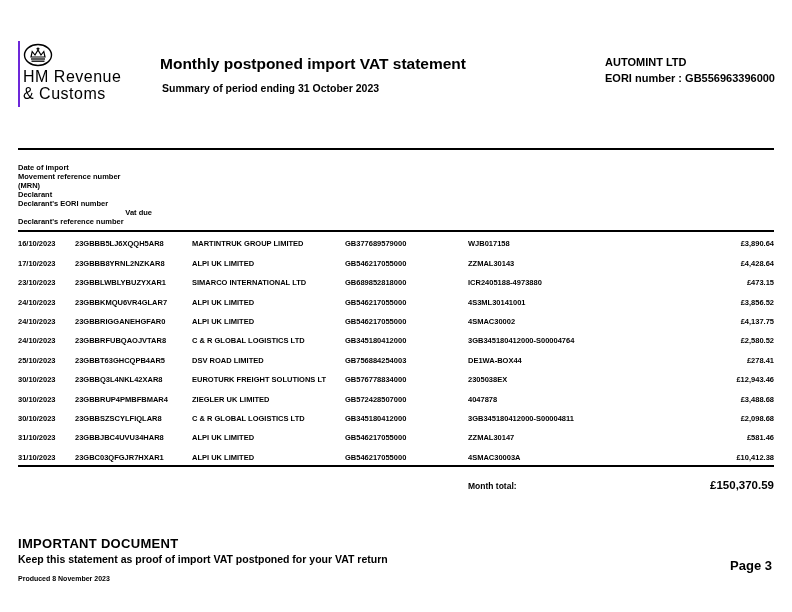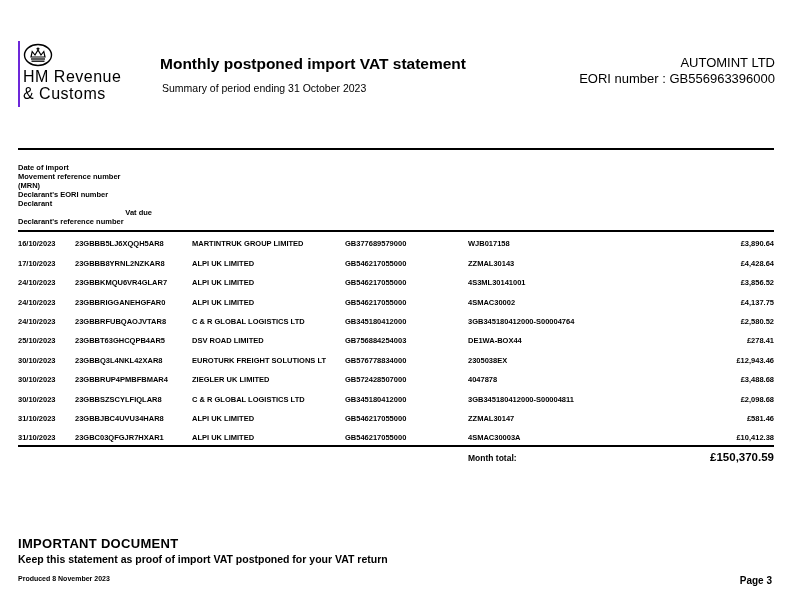--- a/index.html
+++ b/index.html
@@ -6,43 +6,43 @@
   body{
     width:792px;height:612px;position:relative;overflow:hidden;
     font-family:"Liberation Sans","DejaVu Sans",sans-serif;color:#000;
     -webkit-font-smoothing:antialiased;
   }
   
   .logo-block{position:absolute;left:18px;top:41px;border-left:2px solid #6d28d9;padding-left:3px;height:66px;}
   .crown{display:block;margin:2px 0 1px 0;}
   .org-line{font-size:16px;font-weight:400;letter-spacing:0.5px;line-height:17px;white-space:nowrap;}
   .doc-title{position:absolute;left:160px;top:55px;font-size:15.5px;font-weight:700;white-space:nowrap;}
-  .doc-subtitle{position:absolute;left:162px;top:82px;font-size:10.5px;font-weight:400;white-space:nowrap;}
-  .trader-block{position:absolute;right:17px;top:55px;text-align:right;font-size:13px;font-weight:400;line-height:15.5px;white-space:nowrap;}
+  .doc-subtitle{position:absolute;left:162px;top:82px;font-size:10.5px;font-weight:700;white-space:nowrap;}
+  .trader-block{position:absolute;right:17px;top:55px;text-align:left;font-size:11px;font-weight:700;line-height:15.5px;white-space:nowrap;}
   
   .vat-table{position:absolute;left:18px;top:148px;width:756px;}
   .thead{display:flex;border-top:2px solid #000;border-bottom:2px solid #000;padding:13px 0 4px 0;min-height:20px;flex-direction:column;}
   .tc{font-size:7.5px;font-weight:700;line-height:9px;}
   .col-date{width:57px;}
   .col-mrn{width:117px;}
   .col-declarant{width:153px;}
   .col-eori{width:123px;}
   .col-ref{width:172px;}
   .col-vat{width:134px;text-align:right;}
   .trow{display:flex;height:16.4px;align-items:flex-end;padding-bottom:3px;}
   .trow .tc{font-weight:700;white-space:nowrap;overflow:hidden;}
-  .total-row{display:flex;border-top:2px solid #000;padding-top:4px;align-items:baseline;}
+  .total-row{display:flex;border-top:2px solid #000;padding-top:12px;align-items:baseline;}
   .total-spacer{width:450px;}
   .total-label{font-size:8.5px;font-weight:700;width:172px;}
   .total-value{font-size:11.5px;font-weight:700;text-align:right;flex:1;}
   
   .important{position:absolute;left:18px;top:536px;font-size:13px;font-weight:700;letter-spacing:0.3px;}
   .keep-line{position:absolute;left:18px;top:553px;font-size:10.5px;font-weight:600;}
   .produced{position:absolute;left:18px;top:575px;font-size:7px;font-weight:700;}
-  .page-num{position:absolute;right:20px;top:575px;font-size:10px;font-weight:700;}
+  .page-num{position:absolute;right:20px;top:558px;font-size:13px;font-weight:700;}
 </style>
 </head>
 <body>
 
 <div class="logo-block">
   <svg class="crown" width="30" height="24" viewBox="0 0 30 24">
     <ellipse cx="15" cy="12" rx="13.5" ry="10.5" fill="none" stroke="#000" stroke-width="1.4"></ellipse>
     <path d="M8 14 L9.2 8.5 L12 12 L15 7 L18 12 L20.8 8.5 L22 14 Z" fill="none" stroke="#000" stroke-width="1.2"></path>
     <line x1="15" y1="4.5" x2="15" y2="7" stroke="#000" stroke-width="1.2"></line>
     <line x1="13.5" y1="5.7" x2="16.5" y2="5.7" stroke="#000" stroke-width="1.2"></line>
@@ -58,22 +58,22 @@
 
 <div class="trader-block">
   <div>AUTOMINT LTD</div>
   <div>EORI number : GB556963396000</div>
 </div>
 
 <div class="vat-table">
   <div class="thead">
     <div class="tc col-date">Date of import</div>
     <div class="tc col-mrn">Movement reference number (MRN)</div>
+    <div class="tc col-declarant">Declarant</div>
     <div class="tc col-eori">Declarant's EORI number</div>
-    <div class="tc col-declarant">Declarant</div>
     <div class="tc col-vat">Vat due</div>
     <div class="tc col-ref">Declarant's reference number</div>
   </div>
 
   <div id="table-body">
   <div class="trow">
     <div class="tc col-date">16/10/2023</div>
     <div class="tc col-mrn">23GBBB5LJ6XQQH5AR8</div>
     <div class="tc col-declarant">MARTINTRUK GROUP LIMITED</div>
     <div class="tc col-eori">GB377689579000</div>
@@ -83,20 +83,28 @@
 
   <div class="trow">
     <div class="tc col-date">17/10/2023</div>
     <div class="tc col-mrn">23GBBB8YRNL2NZKAR8</div>
     <div class="tc col-declarant">ALPI UK LIMITED</div>
     <div class="tc col-eori">GB546217055000</div>
     <div class="tc col-ref">ZZMAL30143</div>
     <div class="tc col-vat">£4,428.64</div>
   </div>
 
+  <div class="trow">
+    <div class="tc col-date">23/10/2023</div>
+    <div class="tc col-mrn">23GBBLWBLYBUZYXAR1</div>
+    <div class="tc col-declarant">SIMARCO INTERNATIONAL LTD</div>
+    <div class="tc col-eori">GB689852818000</div>
+    <div class="tc col-ref">ICR2405188-4973880</div>
+    <div class="tc col-vat">£473.15</div>
+  </div>
 
   <div class="trow">
     <div class="tc col-date">24/10/2023</div>
     <div class="tc col-mrn">23GBBKMQU6VR4GLAR7</div>
     <div class="tc col-declarant">ALPI UK LIMITED</div>
     <div class="tc col-eori">GB546217055000</div>
     <div class="tc col-ref">4S3ML30141001</div>
     <div class="tc col-vat">£3,856.52</div>
   </div>
 

